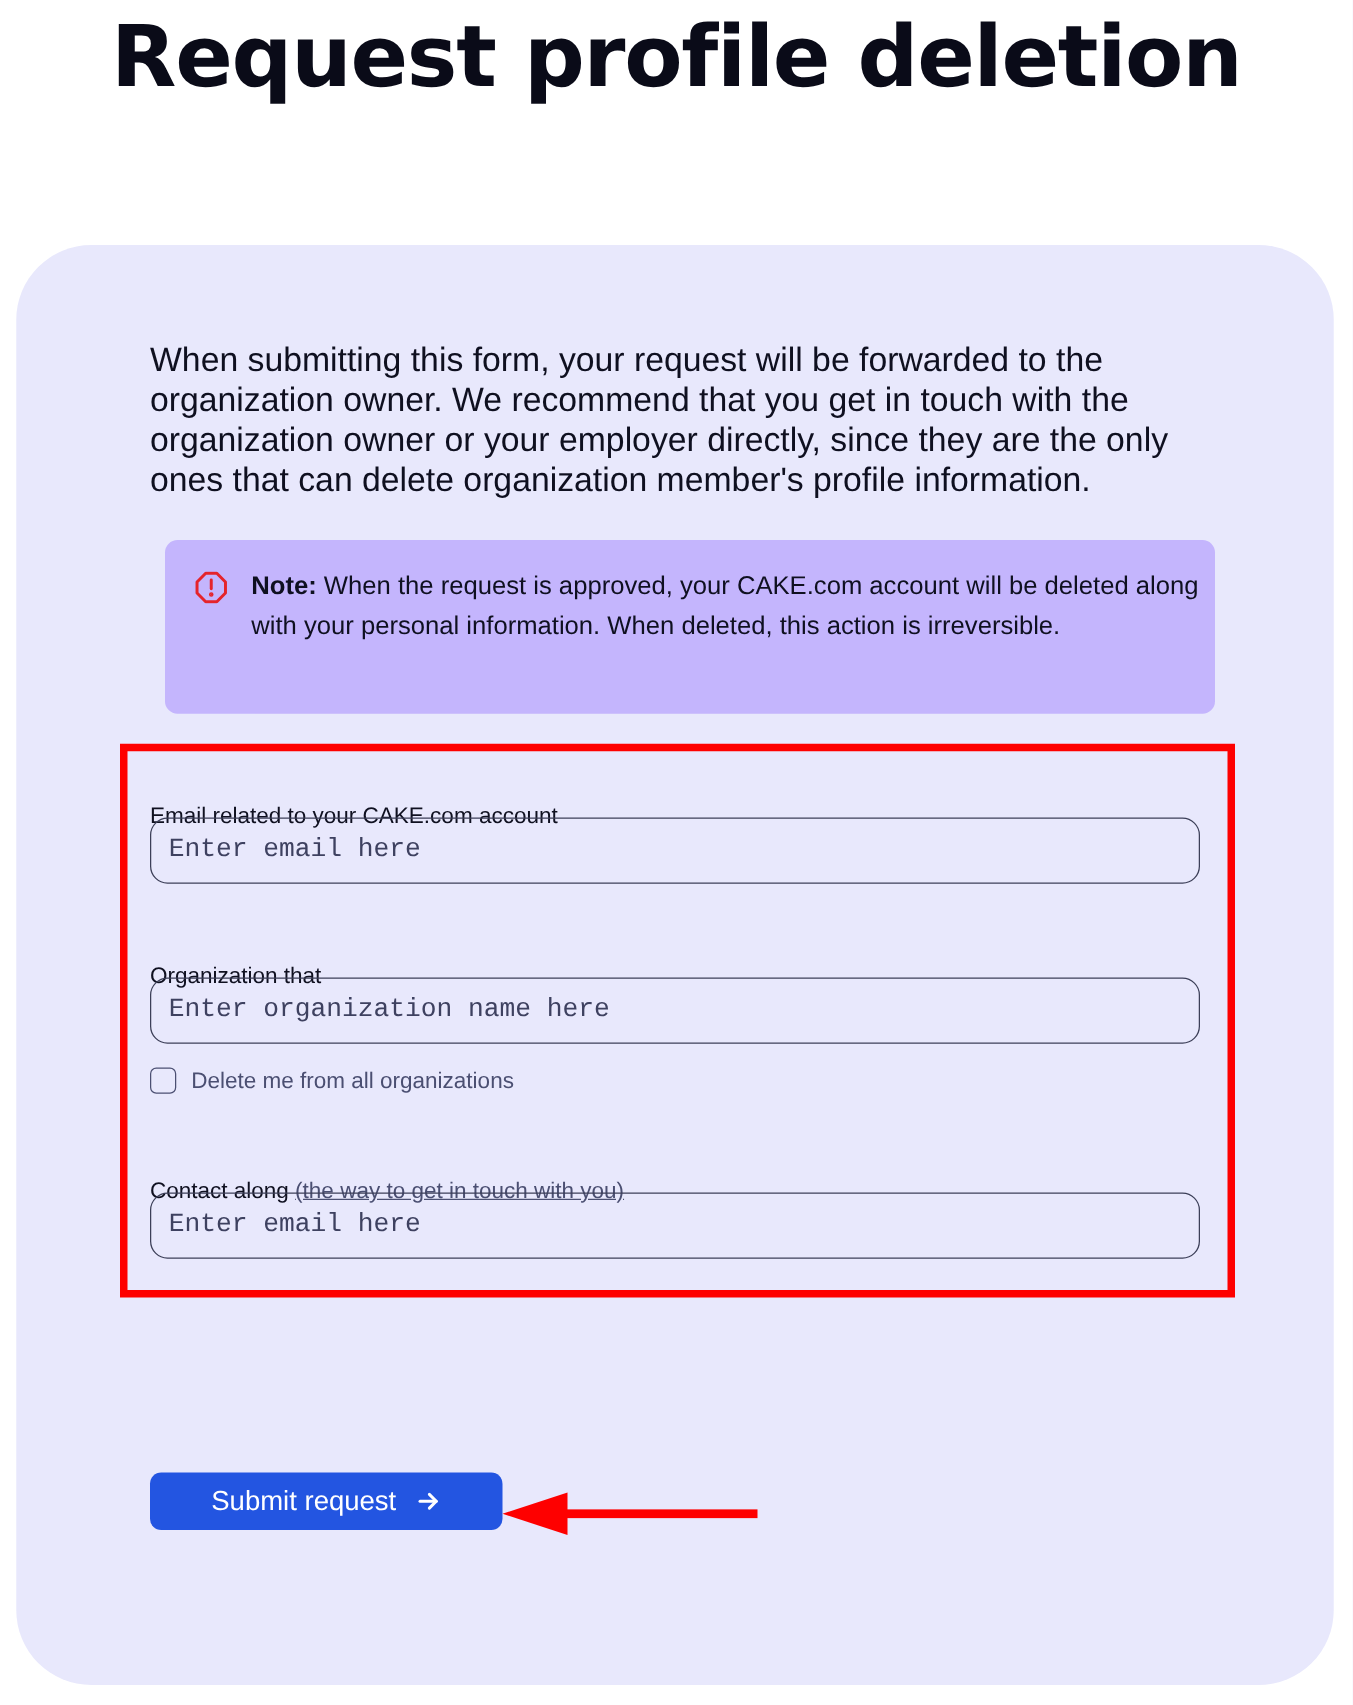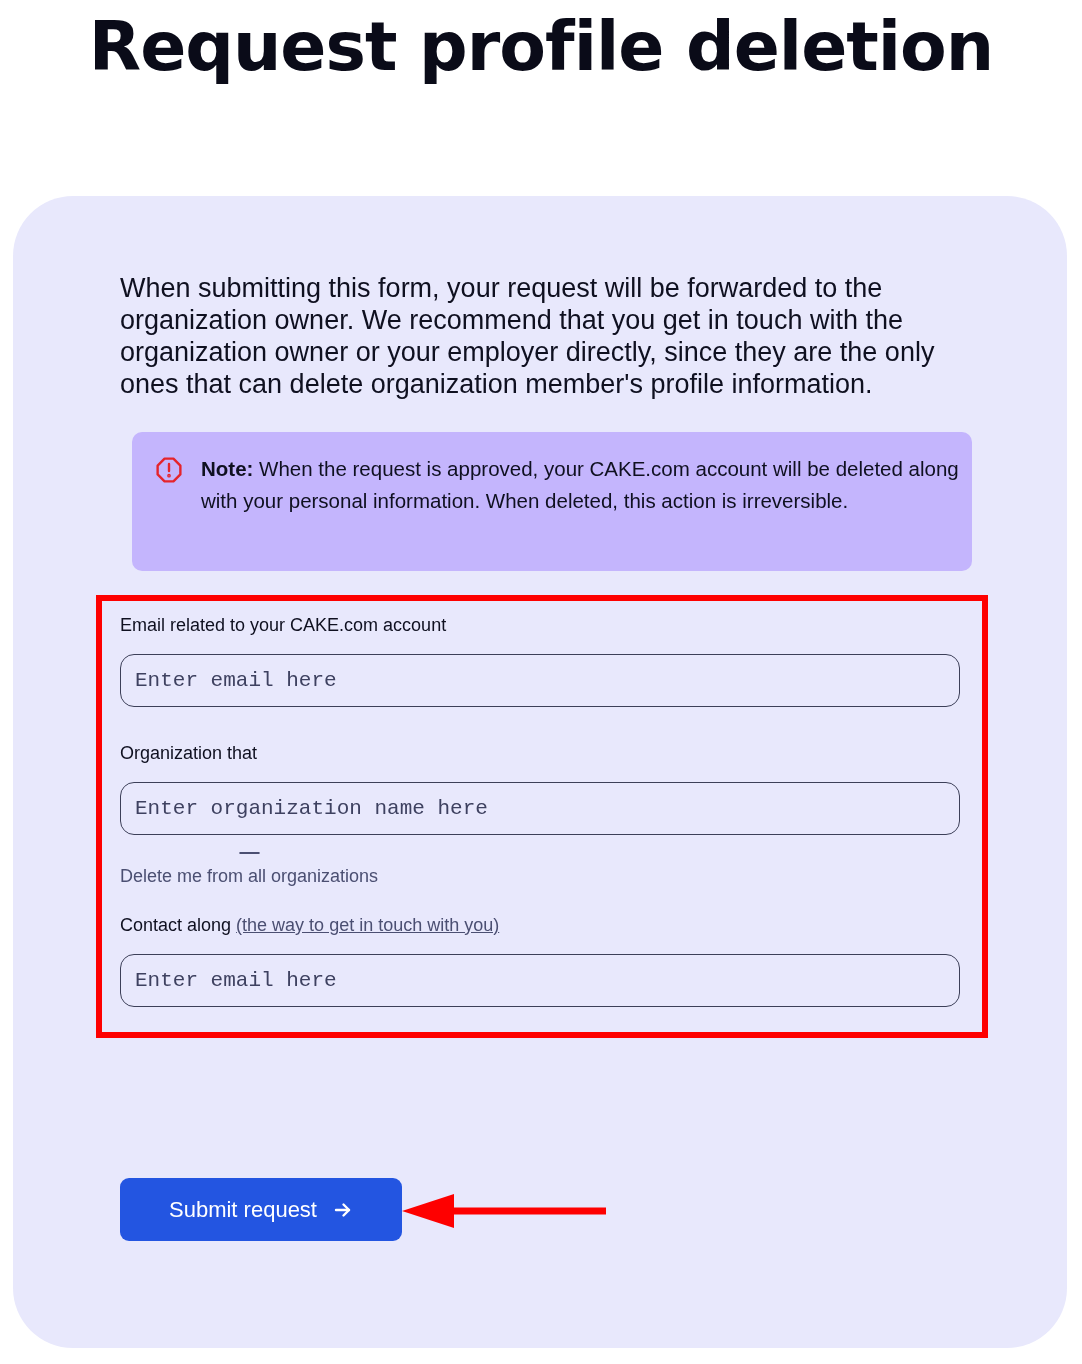--- a/index.html
+++ b/index.html
@@ -33,43 +33,43 @@
       font-size: 20.5px; line-height: 32px; color: #0f1020;
     }
     .alert-text b { font-weight: bold; }
 
     .highlight-box {
       position: absolute; left: 96px; top: 595px; width: 892px; height: 443px;
       border: 6px solid #fe0000;
     }
 
     .field-label {
-      position: absolute; left: 120px; font-size: 18px; color: #0f1020; line-height: 22px;
+      position: absolute; left: 120px; font-size: 18px; color: #0f1020; line-height: 22px; margin-top: 27px;
     }
     .field-label .hint { color: #4b4f72; text-decoration: underline; }
 
     .text-input {
       position: absolute; left: 120px; width: 840px; height: 53px;
       border: 1.5px solid #3c3f58; border-radius: 14px; background: transparent;
       padding: 0 14px; font-family: Liberation Mono, monospace;
       font-size: 21px; color: #0f1020; outline: none;
     }
     .text-input::placeholder { color: #3e4160; }
 
     .checkbox-row {
       position: absolute; left: 120px; top: 852px; height: 24px;
-      display: flex; align-items: center; gap: 12px; cursor: pointer; flex-direction: column;
+      display: flex; align-items: center; gap: 12px; cursor: pointer;
     }
     .checkbox {
       width: 21px; height: 21px; border: 1.5px solid #4b4f72; border-radius: 5px; background: transparent;
     }
     .checkbox-label { font-size: 18px; color: #4b4f72; }
 
     .submit-btn {
-      position: absolute; left: 120px; top: 1178px; width: 282px; height: 63px;
+      position: absolute; left: 120px; top: 1178px; width: 282px; height: 46px;
       background: #2355e1; border-radius: 9px; border: none;
       color: #ffffff; font-family: "Liberation Sans", sans-serif;
       font-size: 22px; display: flex; align-items: center; justify-content: center; gap: 16px;
       cursor: pointer;
     }
     .submit-btn svg { width: 20px; height: 20px; }
 
     .annot-arrow { position: absolute; left: 400px; top: 1190px; width: 210px; height: 42px; }
   </style>
 </head>

